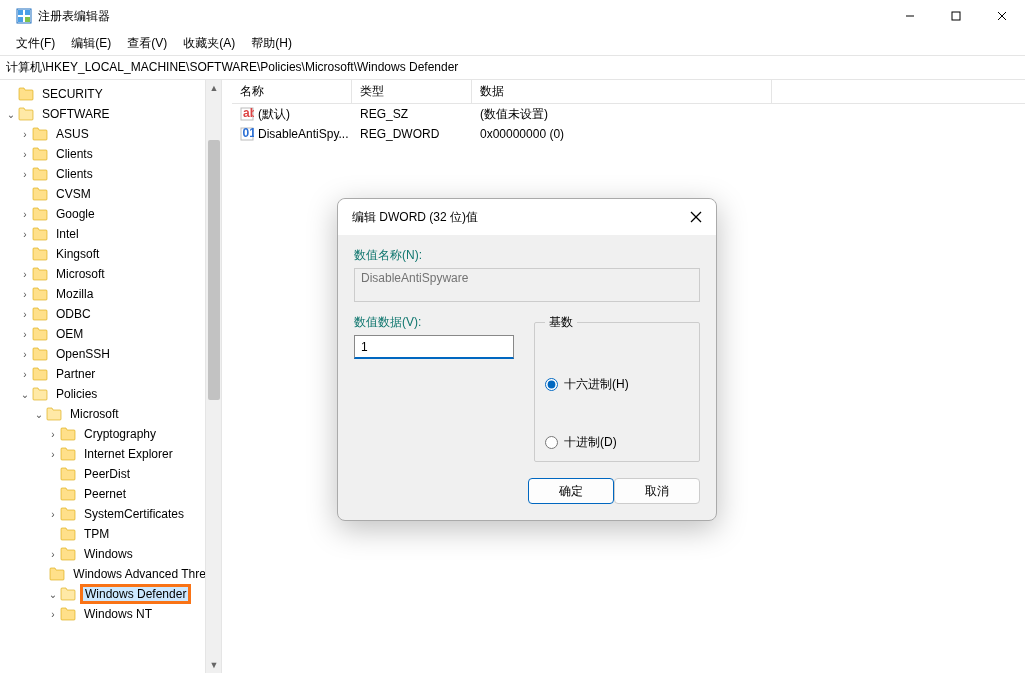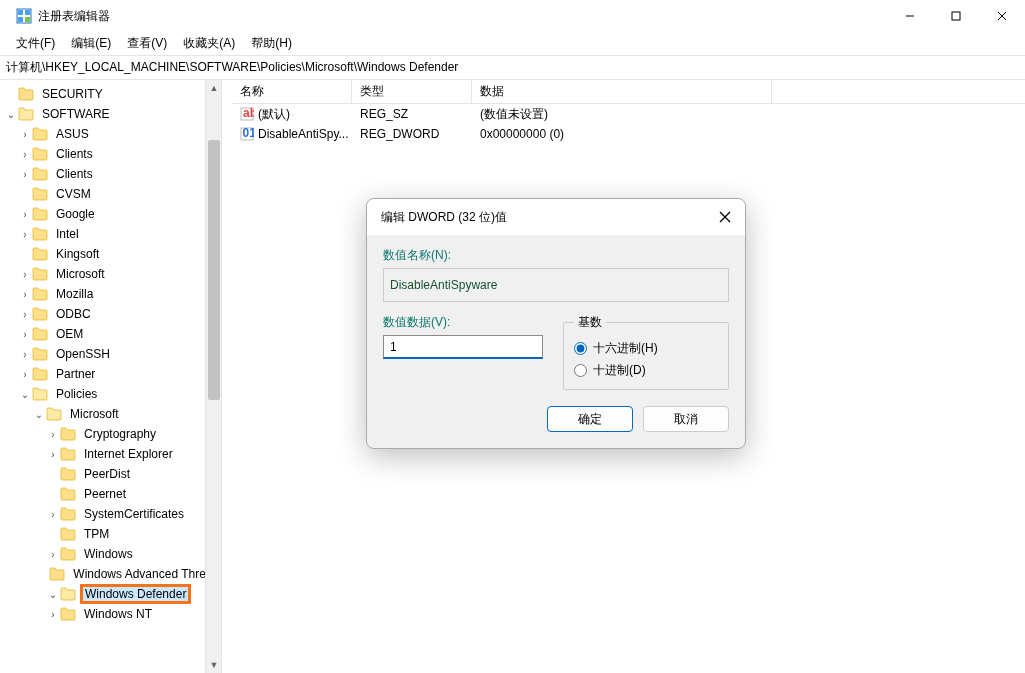--- a/index.html
+++ b/index.html
@@ -32,36 +32,36 @@
 .listheader .col { padding-left: 8px; color: #000; border-right: 1px solid #e5e5e5; height: 100%; display: flex; align-items: center; }
 .listrows .row { display: flex; height: 20px; align-items: center; }
 .listrows .row .cell { padding-left: 8px; display: flex; align-items: center; }
 .val-icon { width: 14px; height: 14px; margin-right: 4px; flex-shrink: 0; }
 
 .col-name { width: 120px; }
 .col-type { width: 120px; }
 .col-data { width: 300px; }
 
 .dialog-backdrop { position: absolute; left: 0; top: 0; width: 1025px; height: 673px; pointer-events: none; }
-.dialog { position: absolute; left: 366px; top: 198px; width: 380px; background: #f0f0f0; border: 1px solid #aaa; border-radius: 8px; box-shadow: 0 8px 30px rgba(0,0,0,0.25); pointer-events: auto; }
+.dialog { position: absolute; left: 337px; top: 198px; width: 380px; background: #f0f0f0; border: 1px solid #aaa; border-radius: 8px; box-shadow: 0 8px 30px rgba(0,0,0,0.25); pointer-events: auto; }
 .dialog-title { height: 36px; display: flex; align-items: center; padding: 0 6px 0 14px; background: #fff; border-radius: 8px 8px 0 0; }
 .dialog-title .t { flex: 1; font-size: 12px; }
 .dialog-title .x { width: 28px; height: 28px; display: flex; align-items: center; justify-content: center; border-radius: 4px; }
 .dialog-body { padding: 12px 16px 16px 16px; }
 .dialog-body label { display: block; margin-bottom: 4px; color: #0f766e; }
-.dialog-body .ro-input { width: 100%; height: 24px; border: 1px solid #ccc; background: #f0f0f0; padding: 16px 6px; margin-bottom: 12px; display: flex; align-items: center; color: #14532d; }
+.dialog-body .ro-input { width: 100%; height: 24px; border: 1px solid #ccc; background: #f0f0f0; padding: 16px 6px; margin-bottom: 12px; display: flex; align-items: flex-end; color: #737373; }
 .dialog-body .row2 { display: flex; gap: 20px; }
 .dialog-body .col-l { flex: 0 0 160px; }
 .dialog-body .col-r { flex: 1; }
 .dialog-body input[type=text] { width: 100%; height: 24px; border: 1px solid #888; border-bottom: 2px solid #0067c0; padding: 0 6px; outline: none; background: #fff; }
 .dialog-body fieldset { border: 1px solid #ccc; padding: 6px 10px 8px 10px; border-radius: 2px; }
 .dialog-body fieldset legend { padding: 0 4px; }
-.dialog-body .radio { display: flex; align-items: center; height: 22px; }
+.dialog-body .radio { display: flex; align-items: center; height: 22px; margin-top: 36px; }
 .dialog-body .radio input { margin-right: 6px; accent-color: #0067c0; }
-.dialog-buttons { display: flex; justify-content: flex-end; gap: 10px; padding: 0 16px 16px 16px; }
+.dialog-buttons { display: flex; justify-content: flex-end; padding: 0 16px 16px 16px; }
 .dialog-buttons button { width: 86px; height: 26px; border: 1px solid #ccc; background: #fdfdfd; border-radius: 4px; }
 .dialog-buttons button.primary { border: 1px solid #0067c0; }
 
 .scrollbar-v { position: absolute; right: 0; top: 0; width: 16px; height: 100%; background: #f0f0f0; border-left: 1px solid #e5e5e5; }
 .scrollbar-v .thumb { position: absolute; left: 2px; width: 12px; background: #c2c2c2; border-radius: 2px; }
 .scrollbar-v .arrow { position: absolute; left: 0; width: 16px; height: 16px; display:flex; align-items:center; justify-content:center; color:#666; font-size:9px; }
 </style>
 </head>
 <body>
 

